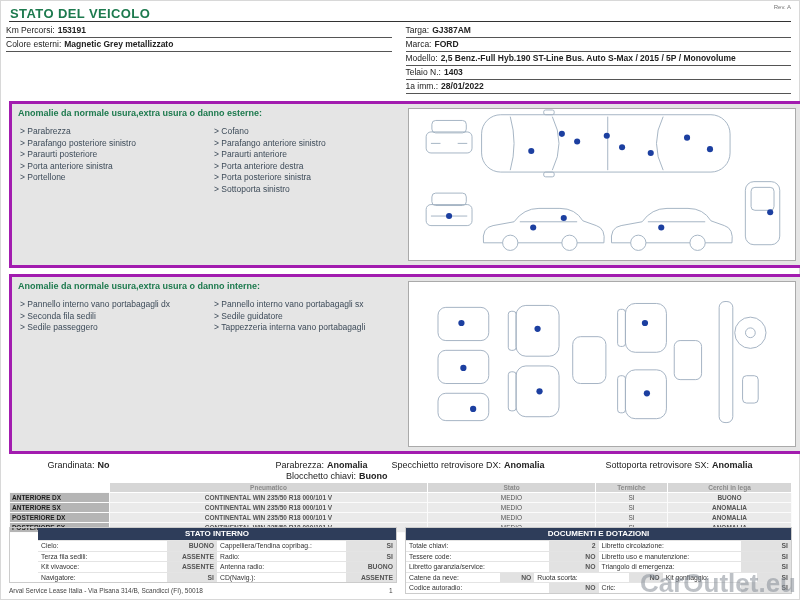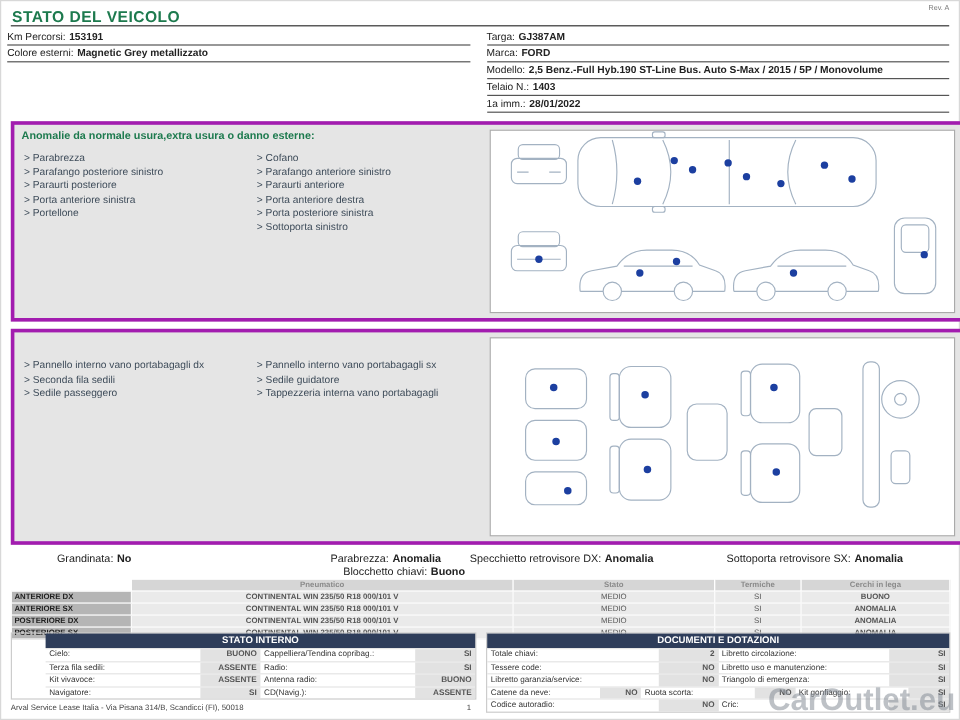--- a/index.html
+++ b/index.html
@@ -165,20 +165,21 @@
             <circle cx="152" cy="114" r="3.2"></circle>
             <circle cx="254" cy="124" r="3.2"></circle>
             <circle cx="368" cy="108" r="3.2"></circle>
             <circle cx="32" cy="112" r="3.2"></circle>
           </g>
       </svg>
     </div>
   </div>
 
   <div class="panel int">
+    <div class="panel-title">Anomalie da normale usura,extra usura o danno interne:</div>
     <div class="anomaly-lists">
       <div class="alist">
         <div class="li">&gt; Pannello interno vano portabagagli dx</div>
         <div class="li">&gt; Seconda fila sedili</div>
         <div class="li">&gt; Sedile passeggero</div>
       </div>
       <div class="alist">
         <div class="li">&gt; Pannello interno vano portabagagli sx</div>
         <div class="li">&gt; Sedile guidatore</div>
         <div class="li">&gt; Tappezzeria interna vano portabagagli</div>

